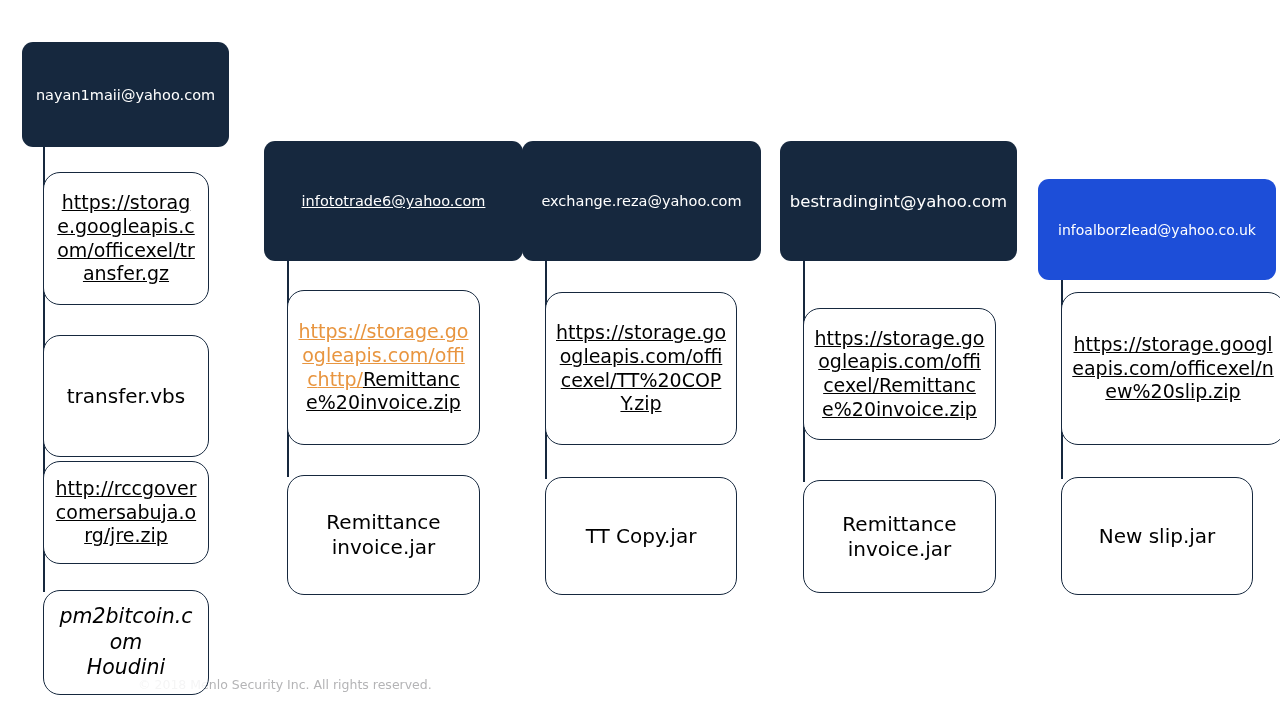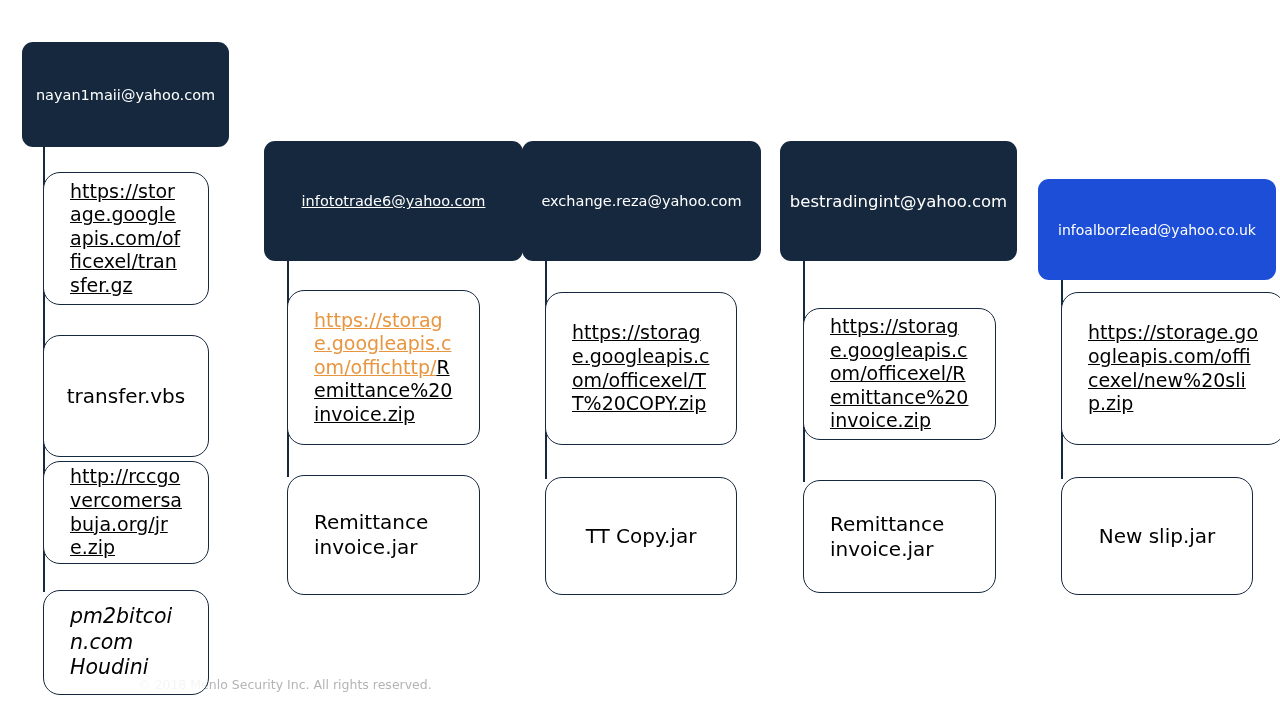--- a/index.html
+++ b/index.html
@@ -36,23 +36,24 @@
     padding: 6px 16px;
   }
   .white-box {
     position: absolute;
     background: #ffffff;
     border: 1.3px solid #16283E;
     border-radius: 17px;
     display: flex;
     align-items: center;
     justify-content: center;
+    text-align: center;
     z-index: 2;
     box-sizing: border-box;
-    padding: 6px 26px;
+    padding: 6px 10px;
     line-height: 1.24;
     color: #000000;
     word-break: break-all;
   }
   .white-box.file {
     word-break: normal;
   }
   .white-box.note {
     font-style: italic;
     word-break: break-all;

